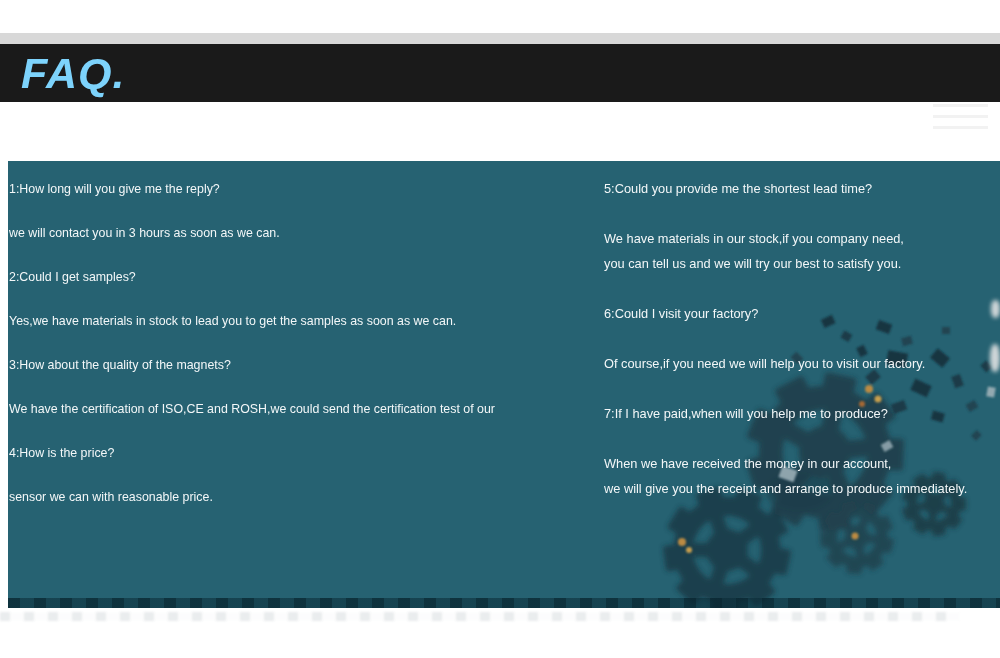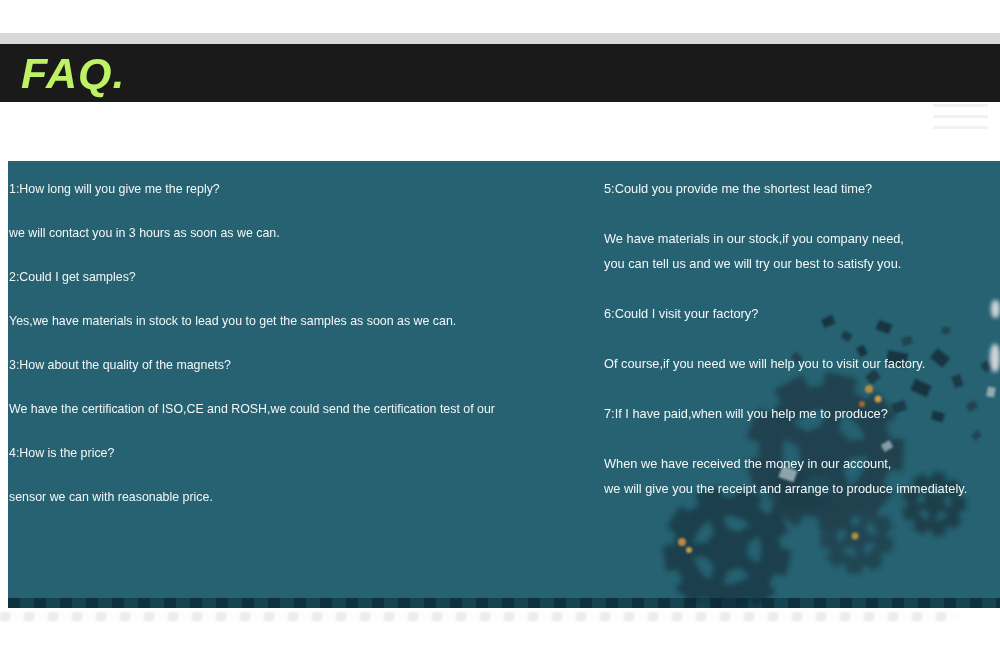--- a/index.html
+++ b/index.html
@@ -11,21 +11,21 @@
   .gray-strip{
     position:absolute;left:0;top:33px;width:1000px;height:11px;
     background:#d8d8d8;
   }
   .site-header{
     position:absolute;left:0;top:44px;width:1000px;height:58px;
     background:#1a1a1a;
   }
   .logo{
     position:absolute;left:21px;top:0;height:58px;line-height:58px;
-    color:#bef264;font-size:43px;font-weight:bold;font-style:italic;
+    color:#7dd3fc;font-size:43px;font-weight:bold;font-style:italic;
     letter-spacing:1px;white-space:nowrap;
   }
   .menu{
     position:absolute;left:933px;top:60px;width:55px;height:26px;cursor:pointer;
   }
   .menu .bar{height:3px;background:#f2f2f2;margin-bottom:8px;}
   .menu .bar:last-child{margin-bottom:0;}
   .faq-panel{
     position:absolute;left:8px;top:161px;width:996px;height:447px;
     background:#266272;overflow:hidden;

